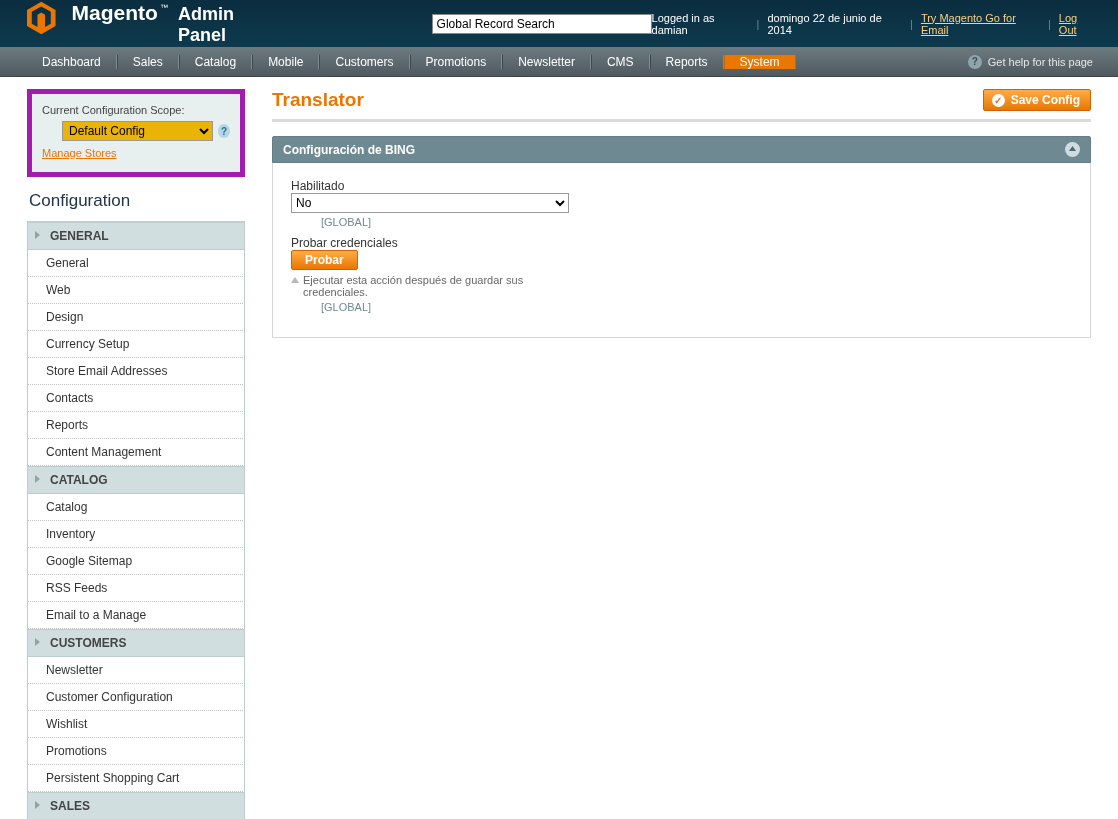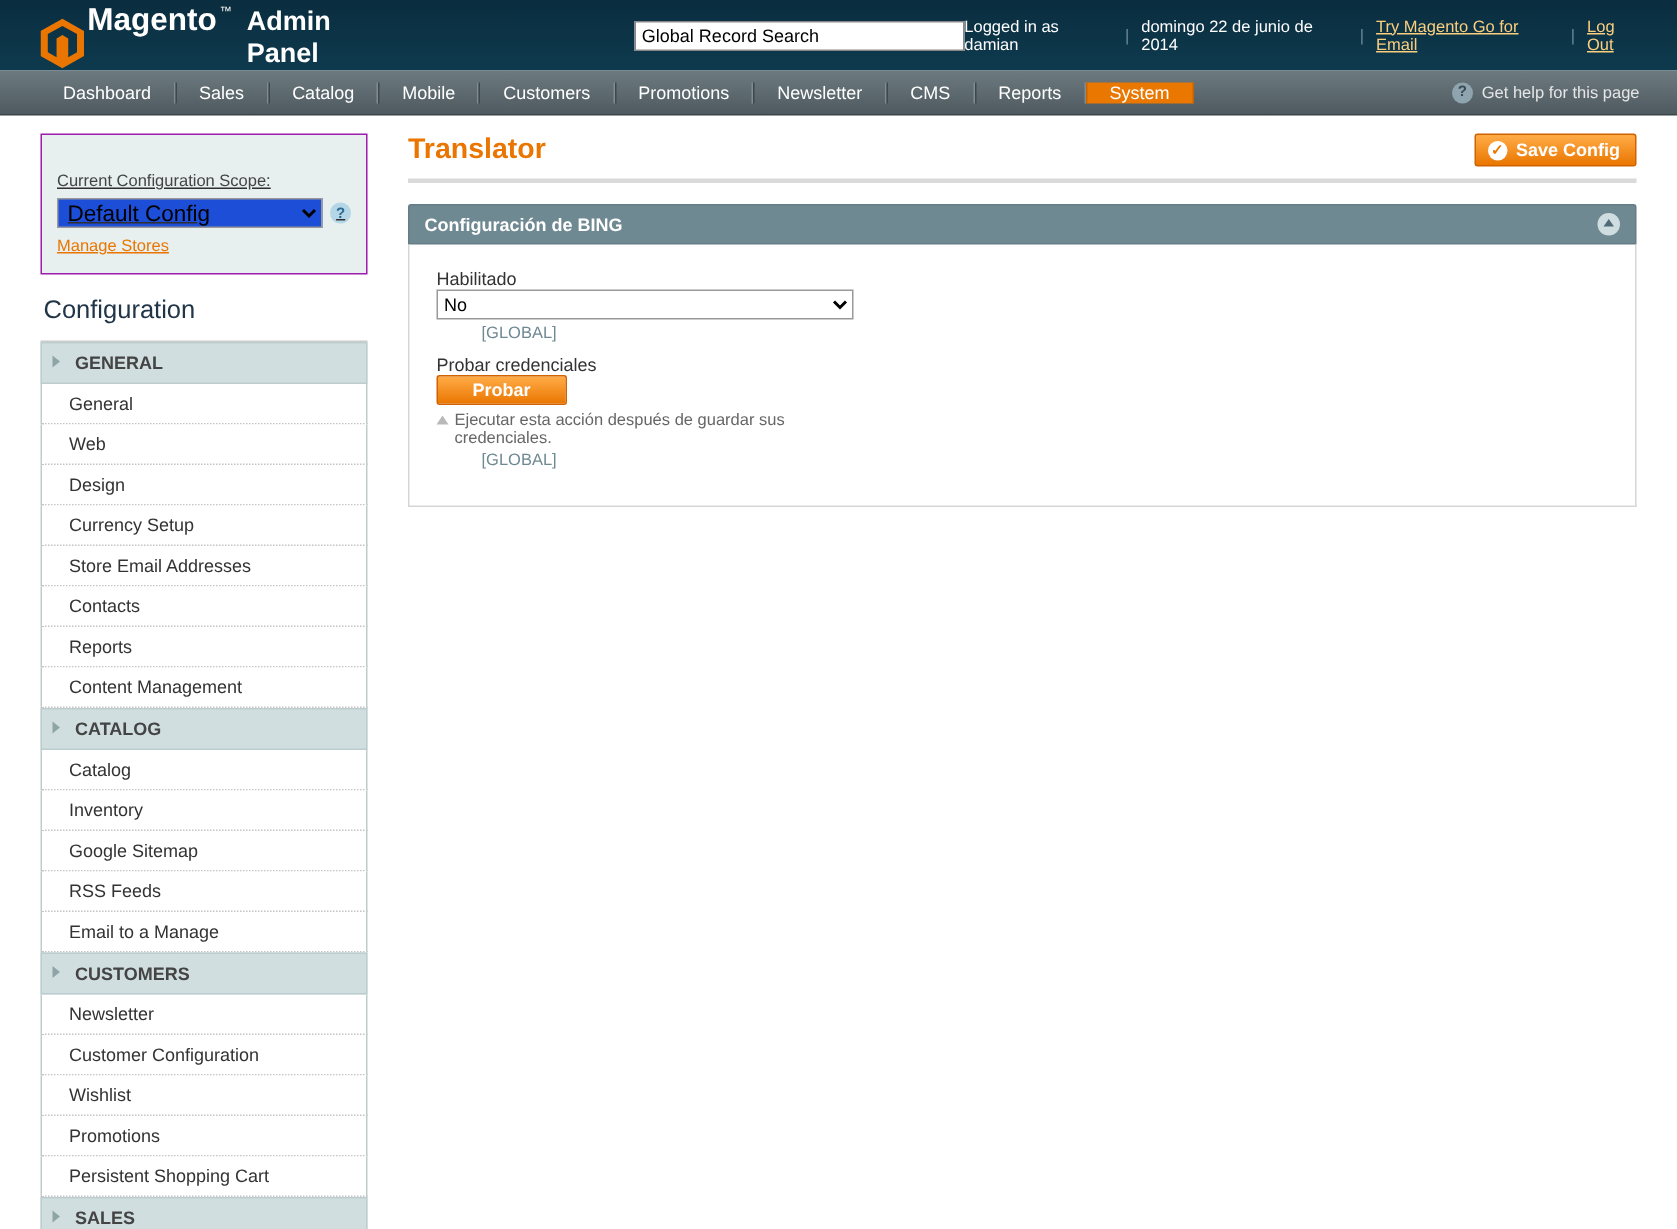--- a/index.html
+++ b/index.html
@@ -1,20 +1,20 @@
 <!DOCTYPE html>
 <html><head>
 <meta charset="utf-8">
 <style>
 * { margin: 0; padding: 0; box-sizing: border-box; }
 body { font-family: Arial, Helvetica, sans-serif; font-size: 12px; background: #fff; color: #2f2f2f; }
 
 
 .header { background: linear-gradient(#0a2d3f, #0e3a4e); height: 47px; display: flex; align-items: center; padding: 0 22px 0 27px; }
-.logo-wrap { display: flex; align-items: flex-end; gap: 2px; }
+.logo-wrap { display: flex; align-items: flex-start; gap: 16px; }
 .logo-icon { width: 30px; height: 34px; }
 .logo-text { color: #fff; display: flex; align-items: baseline; gap: 6px; }
 .logo-mag { font-size: 21px; font-weight: bold; }
 .logo-tm { font-size: 8px; position: relative; top: -10px; left: -4px; }
 .logo-admin { font-size: 18px; font-weight: bold; }
 .search-wrap { margin-left: 155px; }
 .search-input { width: 220px; height: 20px; font-size: 12px; padding: 1px 4px; border: 1px solid #888; background: #fff; }
 .header-right { margin-left: auto; color: #ccc; font-size: 11px; display: flex; align-items: center; gap: 8px; }
 .header-right .sep { color: #6a8a98; }
 .header-right a { color: #fccf7f; text-decoration: underline; }
@@ -27,24 +27,24 @@
 .nav-item.active { background: #e97700; border-color: #c76400; }
 .nav-help { margin-left: auto; display: flex; align-items: center; padding: 0 25px; color: #e6e6e6; font-size: 11px; gap: 6px; cursor: pointer; }
 .help-icon { width: 14px; height: 14px; border-radius: 50%; background: #8ea4ae; color: #3a4a52; display: inline-flex; align-items: center; justify-content: center; font-weight: bold; font-size: 10px; }
 
 
 .container { display: flex; padding: 12px 27px 30px 27px; gap: 27px; }
 .sidebar { width: 218px; flex-shrink: 0; }
 .main { flex: 1; }
 
 
-.scope-box { background: #e7efef; border: 1px solid #a21caf; padding: 25px 10px 12px 10px; text-decoration: underline; }
+.scope-box { background: #e7efef; border: 5px solid #a21caf; padding: 10px 10px 12px 10px; }
 .scope-label { font-size: 11px; color: #444; margin-bottom: 5px; }
 .scope-row { display: flex; align-items: center; gap: 5px; }
-.scope-select { width: 180px; height: 20px; font-size: 15px; border: 1px solid #999; background: #1d4ed8; padding-left: 2px; }
+.scope-select { width: 180px; height: 20px; font-size: 12px; border: 1px solid #999; background: #eab308; padding-left: 2px; margin-left: 20px; }
 .scope-help { width: 14px; height: 14px; border-radius: 50%; background: #b5d6e6; color: #2b6c8f; display: inline-flex; align-items: center; justify-content: center; font-size: 10px; font-weight: bold; cursor: pointer; }
 .manage-stores { color: #ea7601; text-decoration: underline; font-size: 11px; display: inline-block; margin-top: 6px; cursor: pointer; }
 
 
 .config-title { font-size: 17px; color: #203548; padding: 14px 0 10px 2px; border-bottom: 1px solid #ccc; margin-bottom: 0; font-weight: normal; }
 .tab-header { background: #d1dee0; border: 1px solid #bdcdce; border-top: 1px solid #bdcdce; padding: 6px 6px 6px 22px; position: relative; font-size: 12px; font-weight: bold; color: #444; cursor: pointer; }
 .tab-header .arrow { position: absolute; left: 7px; top: 8px; width: 0; height: 0; border-top: 4px solid transparent; border-bottom: 4px solid transparent; border-left: 5px solid #8fa4a7; }
 .tab-item { padding: 6px 6px 6px 18px; font-size: 12px; color: #333; border-bottom: 1px dotted #c4c4c4; border-left: 1px solid #bdcdce; border-right: 1px solid #bdcdce; background: #fff; cursor: pointer; }
 
 
@@ -59,21 +59,21 @@
 
 .fieldset-head { background: #6f8992; color: #fff; padding: 5px 10px 5px 10px; font-size: 12px; font-weight: bold; border: 1px solid #647d86; border-radius: 2px 2px 0 0; display: flex; align-items: center; justify-content: space-between; cursor: pointer; }
 .collapse-icon { width: 15px; height: 15px; border-radius: 50%; background: #cfdde1; display: inline-flex; align-items: center; justify-content: center; }
 .collapse-icon svg { display: block; }
 .fieldset-body { border: 1px solid #d6d6d6; border-top: none; padding: 14px 18px 18px 18px; }
 .form-row { display: flex; align-items: flex-start; margin-bottom: 6px; flex-direction: column; }
 .form-row .lbl { width: 206px; padding-top: 2px; color: #333; font-size: 12px; }
 .form-row .ctrl { width: 280px; }
 .form-row .scope { margin-left: 30px; color: #6f8992; font-size: 11px; padding-top: 3px; }
 .form-select { width: 278px; height: 20px; font-size: 12px; border: 1px solid #999; background: #fff; }
-.btn-probar { background: linear-gradient(#ffac47, #ea7601); border: 1px solid #d06200; border-radius: 2px; color: #fff; font-weight: bold; font-size: 12px; padding: 2px 23px; cursor: pointer; }
+.btn-probar { background: linear-gradient(#ffac47, #ea7601); border: 1px solid #d06200; border-radius: 2px; color: #fff; font-weight: bold; font-size: 12px; padding: 2px 13px; cursor: pointer; }
 .hint { font-size: 11px; color: #666; margin-top: 4px; padding-left: 12px; position: relative; max-width: 250px; }
 .hint::before { content: ""; position: absolute; left: 0; top: 3px; width: 0; height: 0; border-left: 4px solid transparent; border-right: 4px solid transparent; border-bottom: 6px solid #b9b9b9; }
 </style>
 </head>
 <body>
 
 <div class="header">
   <div class="logo-wrap">
     <svg class="logo-icon" viewBox="0 0 30 34">
       <path fill="#ea7601" d="M15 0 L30 8.5 L30 25.5 L15 34 L0 25.5 L0 8.5 Z M15 5 L5 10.5 L5 23 L11 26.5 L11 13.5 L15 11.2 L19 13.5 L19 26.5 L25 23 L25 10.5 Z"></path>

